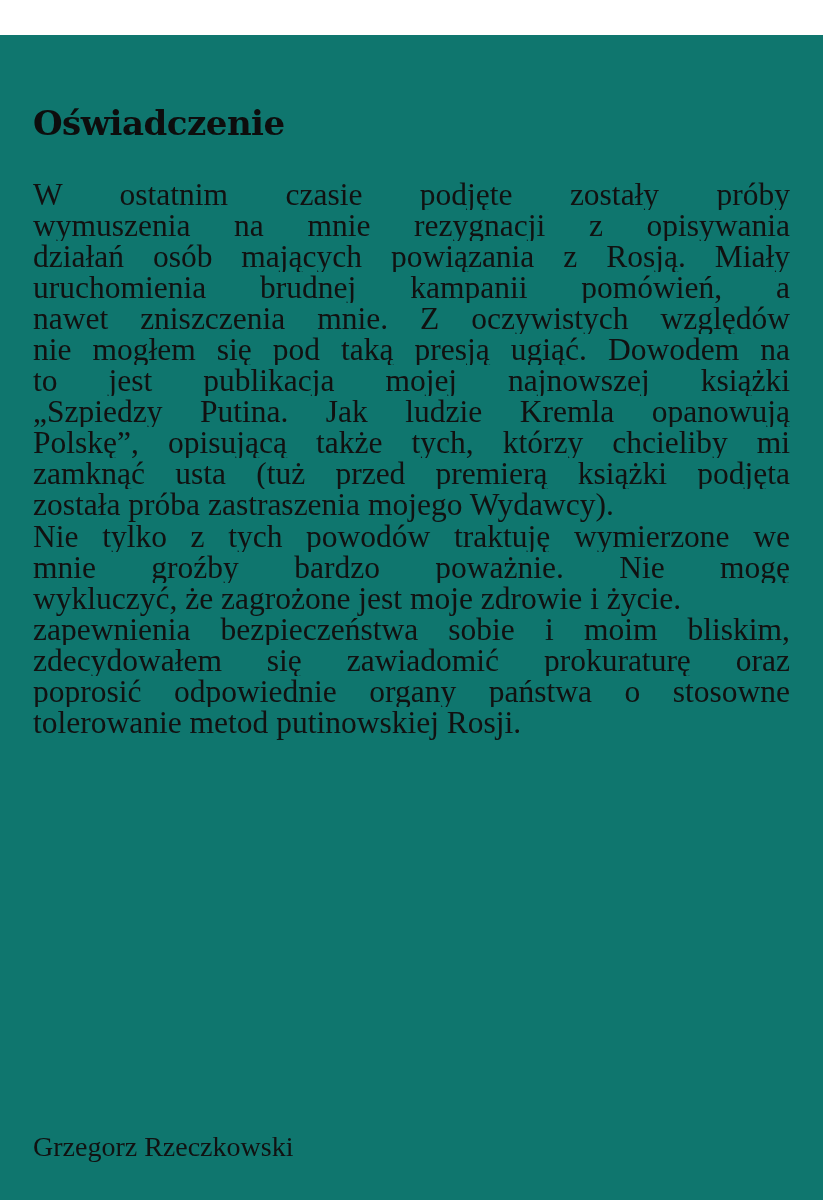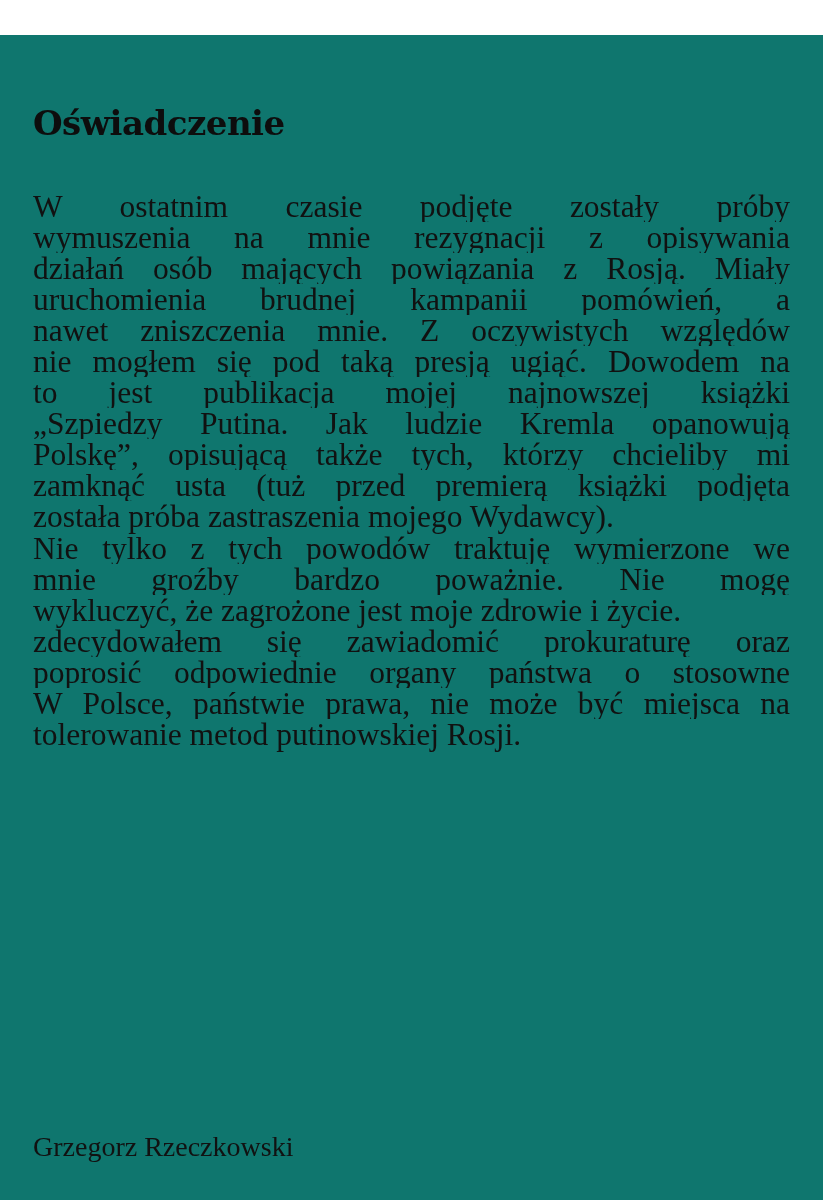--- a/index.html
+++ b/index.html
@@ -31,21 +31,21 @@
       font-weight: bold;
       font-size: 34px;
       line-height: 48px;
       letter-spacing: -0.5px;
       color: #0d0d0d;
       white-space: nowrap;
     }
     .body-text {
       position: absolute;
       left: 33px;
-      top: 156px;
+      top: 144px;
       width: 757px;
       font-family: "Liberation Serif", serif;
       font-size: 31.5px;
       color: #111111;
     }
     .line {
       display: block;
       height: 31.05px;
       line-height: 31.05px;
       white-space: nowrap;
@@ -82,20 +82,20 @@
     <span class="line justify">nawet zniszczenia mnie. Z oczywistych względów</span>
     <span class="line justify">nie mogłem się pod taką presją ugiąć. Dowodem na</span>
     <span class="line justify">to jest publikacja mojej najnowszej książki</span>
     <span class="line justify">„Szpiedzy Putina. Jak ludzie Kremla opanowują</span>
     <span class="line justify">Polskę”, opisującą także tych, którzy chcieliby mi</span>
     <span class="line justify">zamknąć usta (tuż przed premierą książki podjęta</span>
     <span class="line">została próba zastraszenia mojego Wydawcy).</span>
     <span class="line justify">Nie tylko z tych powodów traktuję wymierzone we</span>
     <span class="line justify">mnie groźby bardzo poważnie. Nie mogę</span>
     <span class="line">wykluczyć, że zagrożone jest moje zdrowie i życie.</span>
+    <span class="line justify">zapewnienia bezpieczeństwa sobie i moim bliskim,</span>
     <span class="line justify">zdecydowałem się zawiadomić prokuraturę oraz</span>
     <span class="line justify">poprosić odpowiednie organy państwa o stosowne</span>
-    <span class="line justify">W Polsce, państwie prawa, nie może być miejsca na</span>
     <span class="line">tolerowanie metod putinowskiej Rosji.</span>
   </div>
 
   <div class="signature">Grzegorz Rzeczkowski</div>
 </div>
 
 </body></html>

